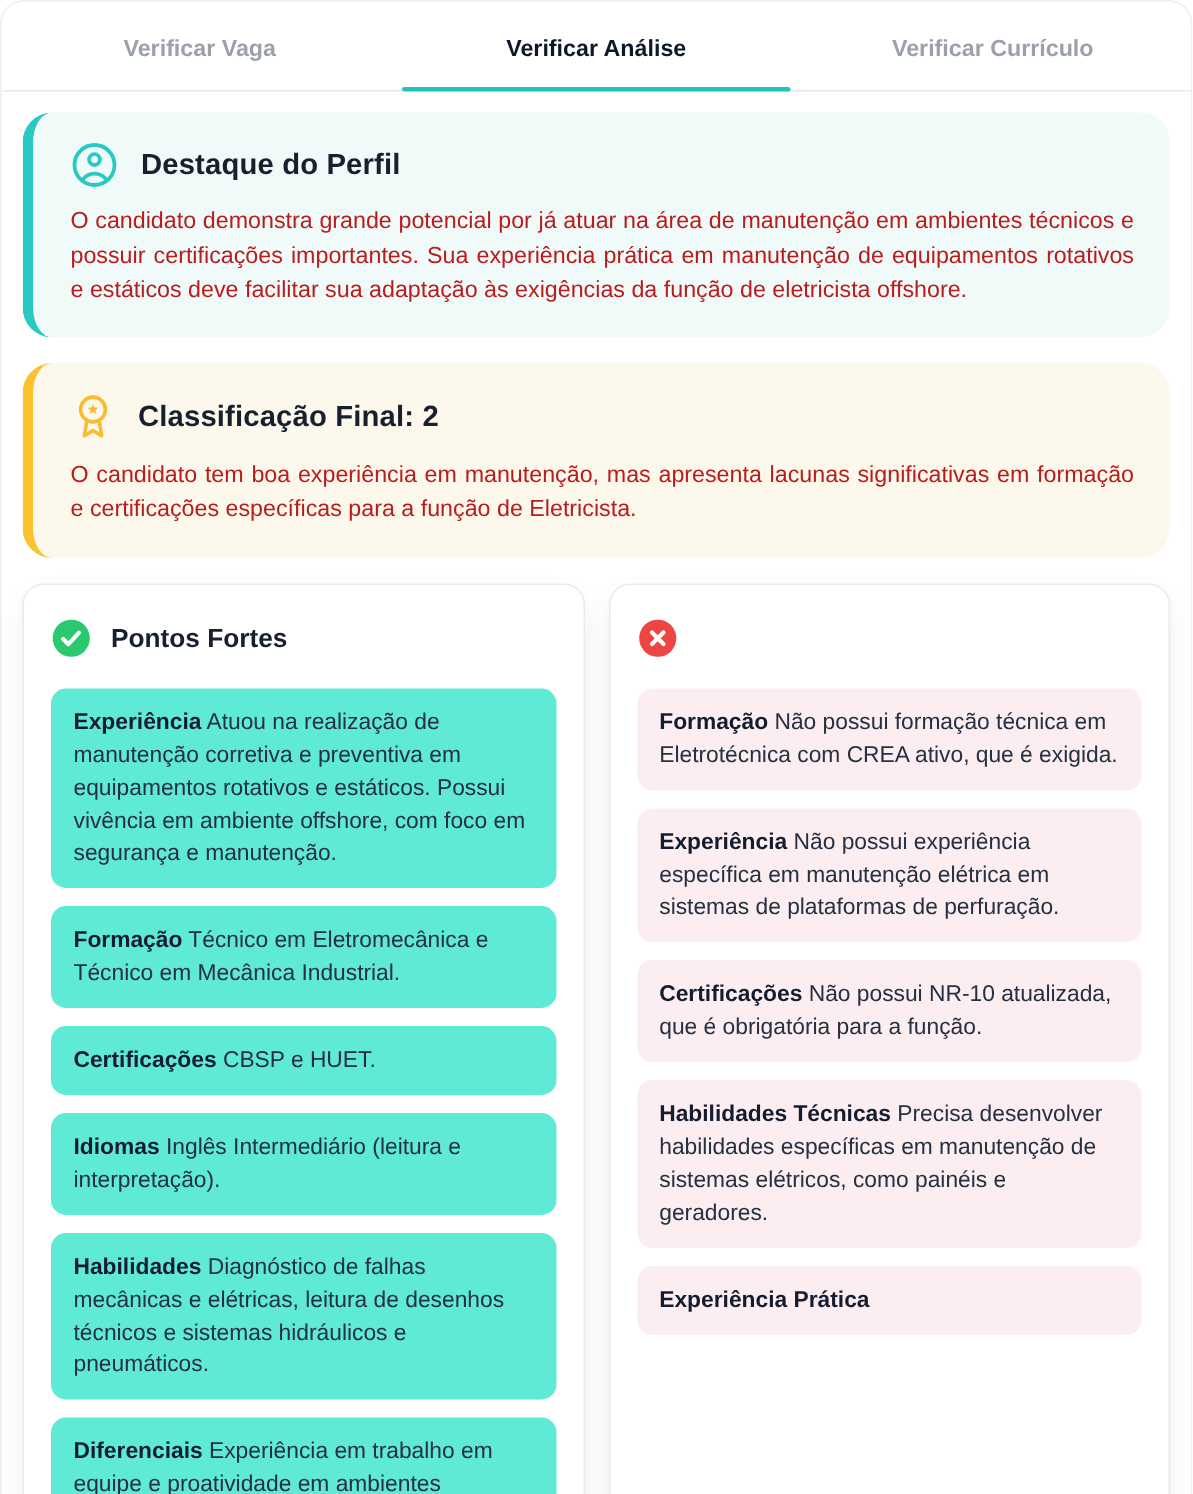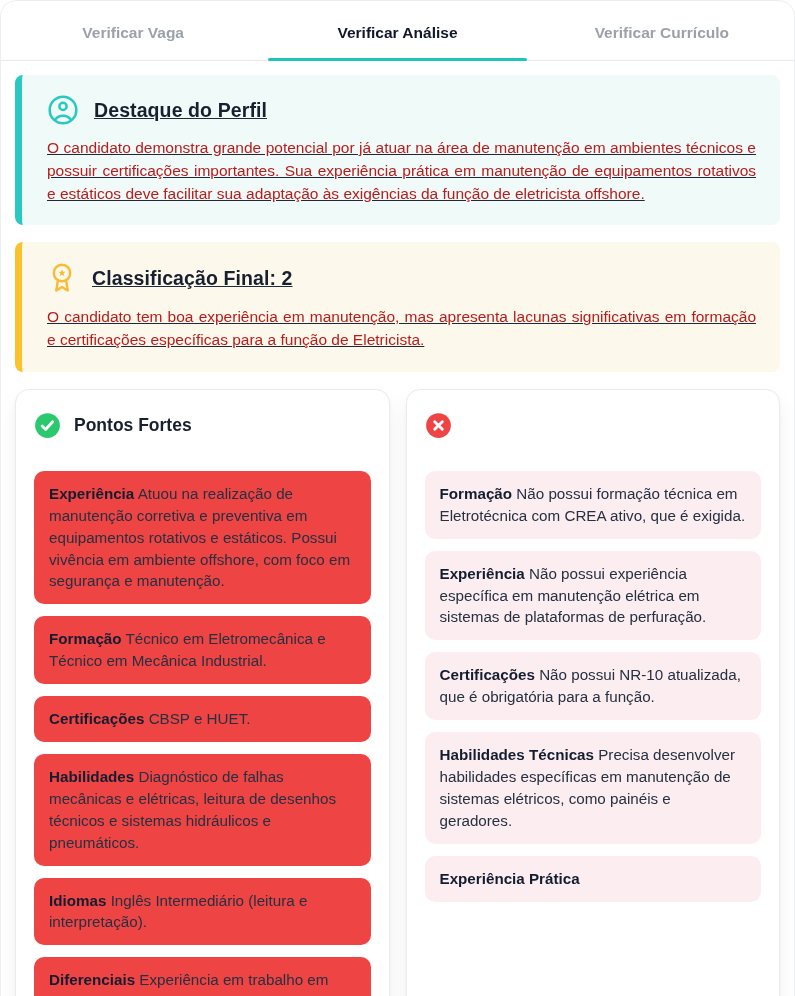--- a/index.html
+++ b/index.html
@@ -40,24 +40,23 @@
     position: absolute;
     left: 3px; right: 3px; bottom: -1px;
     height: 3px;
     background: #1fc5bc;
     border-radius: 3px;
   }
 
   
   .hero {
     margin: 14px 14px 0;
-    border-radius: 8px;
+    border-radius: 20px;
     border-left: 7px solid;
     padding: 19px 24px 20px 25px;
-    text-decoration: underline;
   }
   .hero-teal  { background: #f0faf9; border-color: #29c9c1; }
   .hero-amber { background: #fdf8ec; border-color: #fbc22d; margin-top: 17px; }
   .hero-head {
     display: flex;
     align-items: center;
     gap: 15px;
     margin-bottom: 11px;
   }
   .hero-title {
@@ -87,39 +86,39 @@
     background: #ffffff;
     border: 1px solid #e9ebef;
     border-radius: 14px;
     padding: 22px 18px 18px;
     box-shadow: 0 10px 22px rgba(15,23,42,.05), 0 2px 4px rgba(15,23,42,.03);
   }
   .col-head {
     display: flex;
     align-items: center;
     gap: 13px;
-    margin-bottom: 32px;
+    margin-bottom: 20px;
   }
   .col-title {
     font-size: 17.5px;
     font-weight: 700;
     color: #18202f;
   }
   .col-icon { width: 27px; height: 27px; flex: 0 0 auto; display: block; }
 
   .item {
     border-radius: 10px;
     padding: 12px 15px;
     font-size: 15.2px;
     line-height: 1.44;
     margin-bottom: 12px;
     color: #253041;
   }
   .item:last-child { margin-bottom: 0; }
-  .strengths .item { background: #ef4444; }
+  .strengths .item { background: #5eead4; }
   .gaps .item { background: #fceef0; }
   .item-label { font-weight: 700; color: #141d30; }
 </style>
 </head>
 <body>
 
 <div class="window">
 
   <div class="tabbar">
     <div class="tab">Verificar Vaga</div>
@@ -167,23 +166,23 @@
         </span>
         <span class="col-title">Pontos Fortes</span>
       </div>
       <div>
   <div class="item"><span class="item-label">Experiência</span> <span>Atuou na realização de manutenção corretiva e preventiva em equipamentos rotativos e estáticos. Possui vivência em ambiente offshore, com foco em segurança e manutenção.</span></div>
 
   <div class="item"><span class="item-label">Formação</span> <span>Técnico em Eletromecânica e Técnico em Mecânica Industrial.</span></div>
 
   <div class="item"><span class="item-label">Certificações</span> <span>CBSP e HUET.</span></div>
 
+  <div class="item"><span class="item-label">Idiomas</span> <span>Inglês Intermediário (leitura e interpretação).</span></div>
+
   <div class="item"><span class="item-label">Habilidades</span> <span>Diagnóstico de falhas mecânicas e elétricas, leitura de desenhos técnicos e sistemas hidráulicos e pneumáticos.</span></div>
-
-  <div class="item"><span class="item-label">Idiomas</span> <span>Inglês Intermediário (leitura e interpretação).</span></div>
 
   <div class="item"><span class="item-label">Diferenciais</span> <span>Experiência em trabalho em equipe e proatividade em ambientes industriais.</span></div>
 </div>
     </div>
 
     <div class="col-card gaps">
       <div class="col-head">
         <span>
           <svg class="col-icon" viewBox="0 0 24 24">
             <circle cx="12" cy="12" r="11" fill="#ee4444"></circle>

